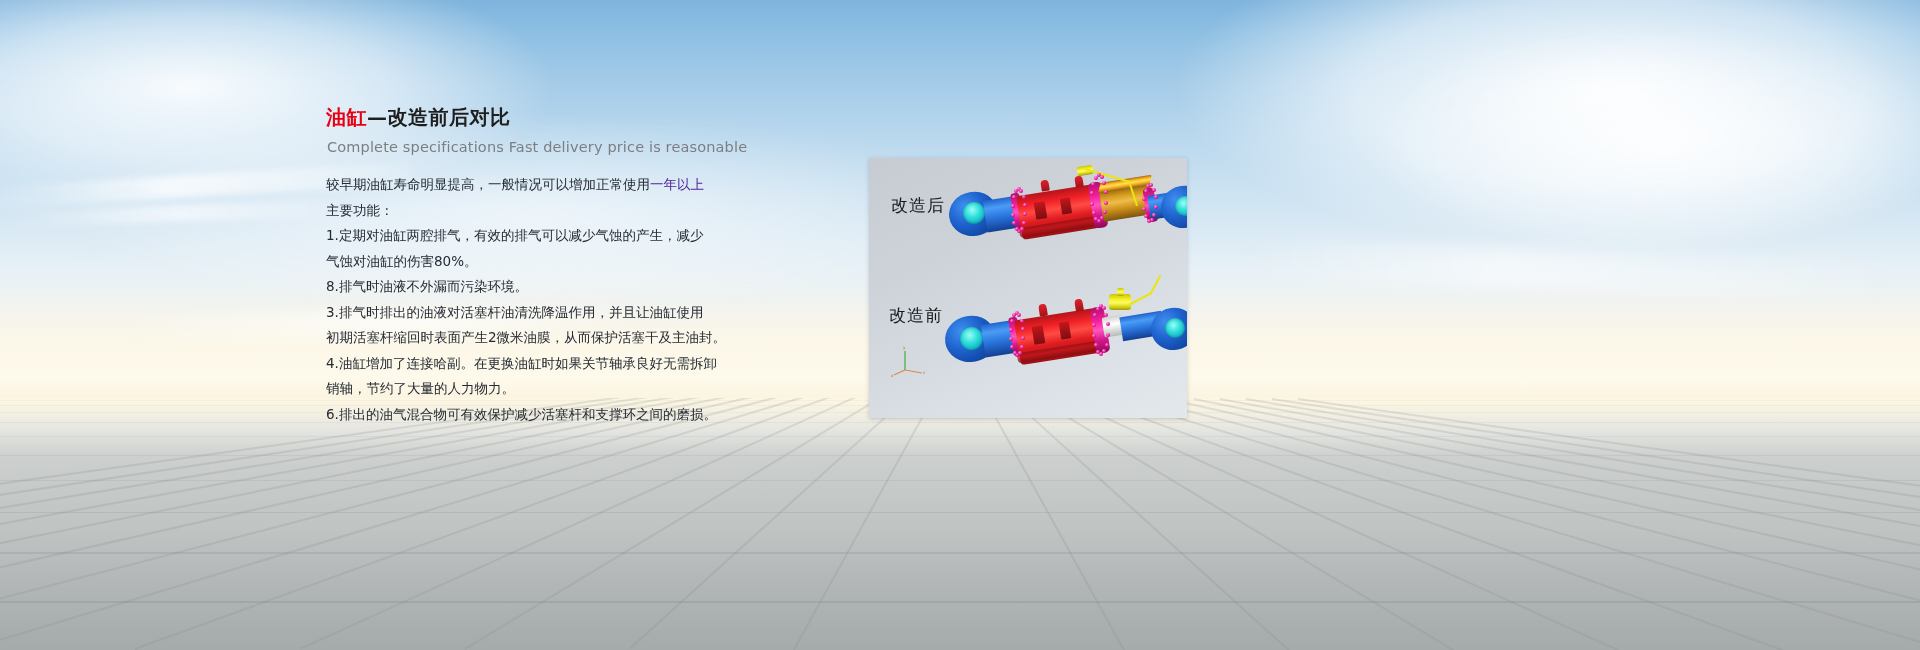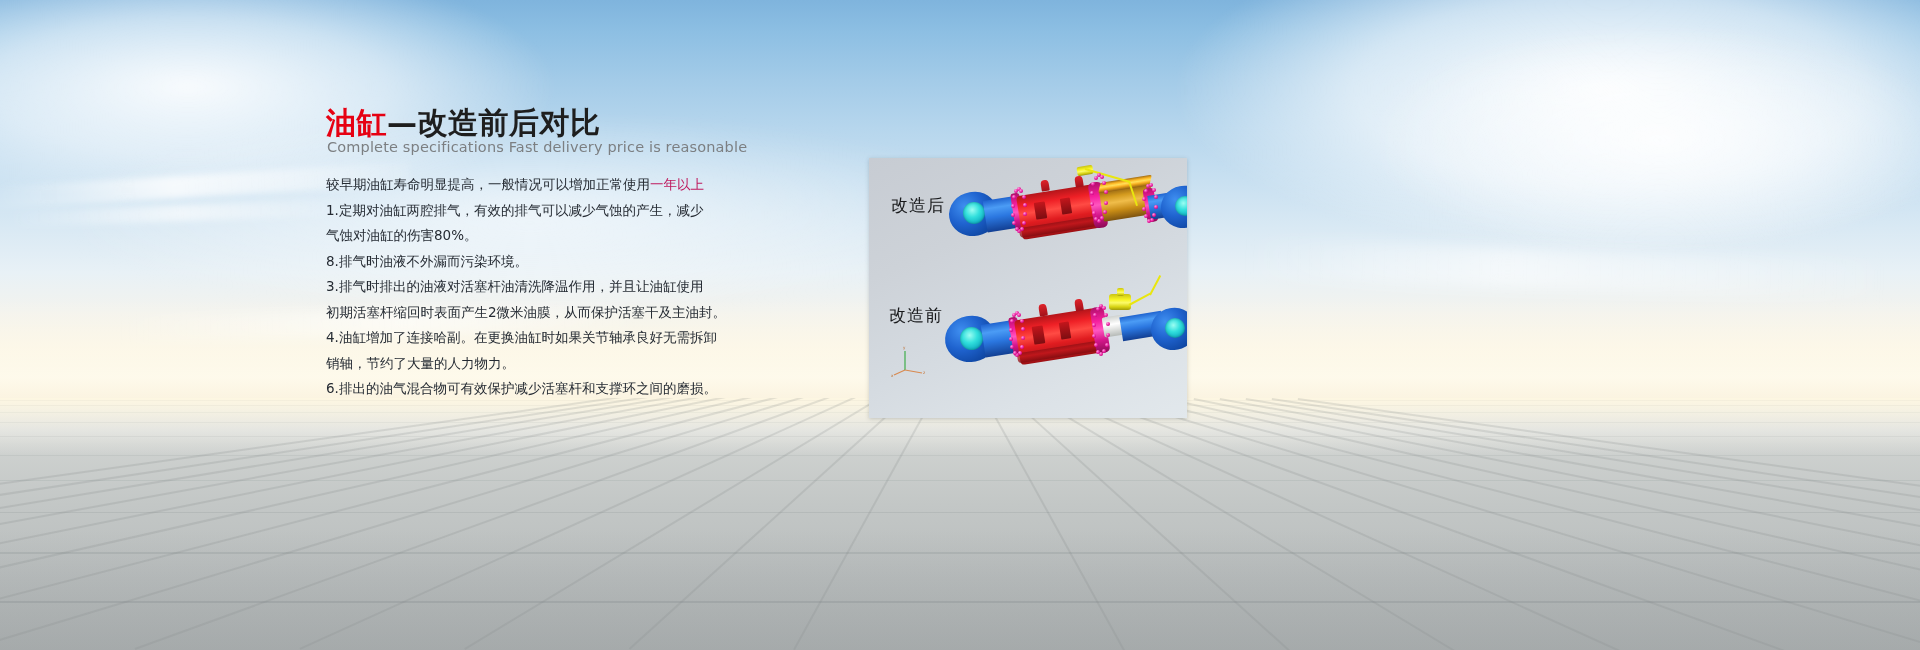--- a/index.html
+++ b/index.html
@@ -89,37 +89,37 @@
   .ground-shade {
     position: absolute; left: 0; bottom: 0; width: 1920px; height: 120px;
     background: linear-gradient(to bottom, rgba(150,155,156,0) 0%, rgba(142,148,150,0.35) 100%);
   }
 
   
   .content { position: absolute; left: 0; top: 0; width: 1920px; height: 650px; }
 
   .headline {
     position: absolute; left: 326px; top: 106px;
-    font-size: 30px; font-weight: bold; letter-spacing: 0.5px;
+    font-size: 20px; font-weight: bold; letter-spacing: 0.5px;
     color: #1e1e1e; white-space: nowrap; line-height: 1.1;
   }
   .headline .hl-red { color: #e60012; }
 
   .subhead {
     position: absolute; left: 327px; top: 139px;
     font-size: 14.5px; color: #7c7f82; white-space: nowrap;
     letter-spacing: 0.15px;
   }
 
   .body-text {
     position: absolute; left: 326px; top: 172px;
     width: 420px; color: #252b33; font-size: 13.5px; line-height: 25.5px;
   }
   .body-text p { white-space: nowrap; }
-  .body-text .t-red { color: #be185d; }
+  .body-text .t-red { color: #4c1d95; }
 
   
   .panel {
     position: absolute; left: 869px; top: 158px; width: 318px; height: 260px;
     background: linear-gradient(155deg, #c7ccd3 0%, #cdd2d8 30%, #d4dae0 55%, #dce2e7 78%, #e2e8ec 100%);
     box-shadow: 0 1px 4px rgba(60,70,80,0.25);
     overflow: hidden;
   }
   .panel-label {
     position: absolute; color: #17181a; font-size: 17px; white-space: nowrap;
@@ -245,20 +245,21 @@
   <div class="content">
 
     <div class="headline">
       <span class="hl-red">油缸</span><span>—改造前后对比</span>
     </div>
 
     <div class="subhead">Complete specifications Fast delivery price is reasonable</div>
 
     <div class="body-text" id="body-text">
         <p><span>较早期油缸寿命明显提高，一般情况可以增加正常使用</span><span class="t-red">一年以上</span></p>
+        <p><span>主要功能：</span></p>
         <p><span>1.定期对油缸两腔排气，有效的排气可以减少气蚀的产生，减少</span></p>
         <p><span>气蚀对油缸的伤害80%。</span></p>
         <p><span>8.排气时油液不外漏而污染环境。</span></p>
         <p><span>3.排气时排出的油液对活塞杆油清洗降温作用，并且让油缸使用</span></p>
         <p><span>初期活塞杆缩回时表面产生2微米油膜，从而保护活塞干及主油封。</span></p>
         <p><span>4.油缸增加了连接哈副。在更换油缸时如果关节轴承良好无需拆卸</span></p>
         <p><span>销轴，节约了大量的人力物力。</span></p>
         <p><span>6.排出的油气混合物可有效保护减少活塞杆和支撑环之间的磨损。</span></p>
       </div>
 

